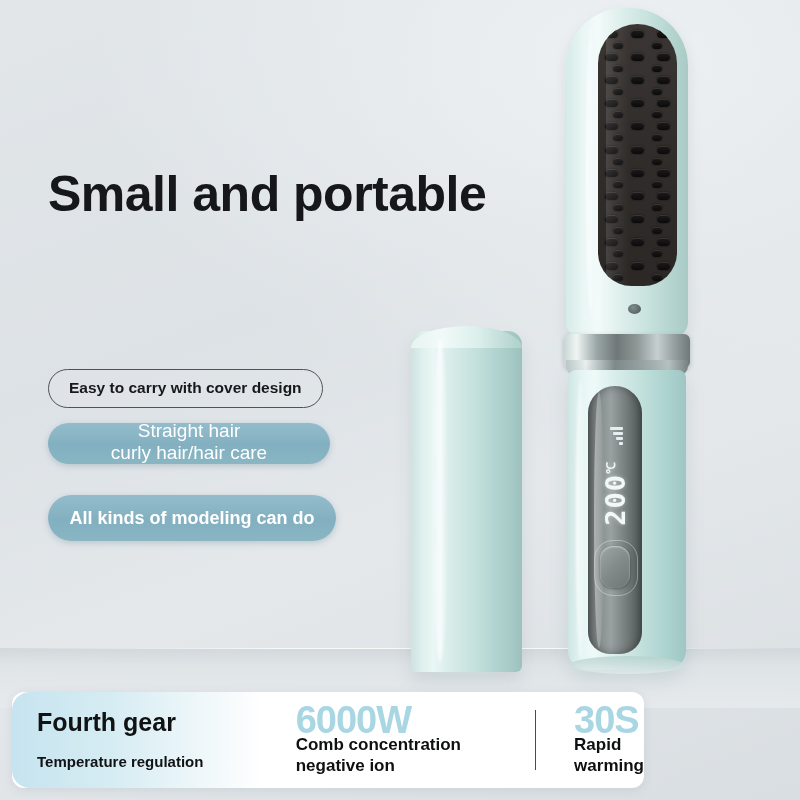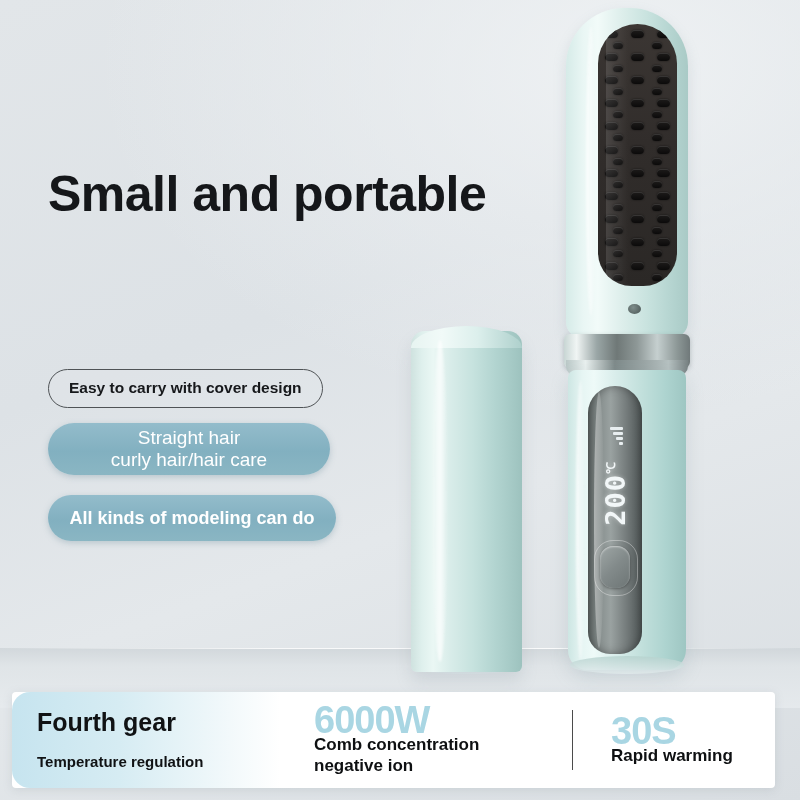--- a/index.html
+++ b/index.html
@@ -47,22 +47,22 @@
   }
   .pill-fill{
     position:absolute;left:48px;
     border-radius:26px;color:#ffffff;
     background:linear-gradient(180deg,#93bccb 0%,#82b0c0 55%,#8ab6c3 100%);
     box-shadow:0 2px 6px rgba(110,140,155,.35);
     display:flex;align-items:center;justify-content:center;
     text-align:center;
   }
   #pill-2{
-    top:423px;width:282px;height:52px;
-    font-size:19px;font-weight:400;line-height:1.15;
+    top:423px;width:282px;height:41px;
+    font-size:19px;font-weight:400;line-height:1.15;align-items:flex-end;
   }
   #pill-3{
     top:495px;width:288px;height:46px;
     font-size:18px;font-weight:bold;
   }
   .pill-line{display:block;}
 
   
   .cap{
     position:absolute;left:411px;top:331px;width:111px;height:341px;
@@ -209,22 +209,22 @@
   }
   .handle-base{
     position:absolute;left:18px;top:648px;width:114px;height:18px;
     border-radius:50%;
     background:linear-gradient(180deg,#b6d2ce,#e2ebed);
     opacity:.8;filter:blur(.6px);
   }
 
   
   .specbar{
-    position:absolute;left:12px;top:692px;width:763px;height:96px;
-    background:#ffffff;border-radius:4px;
+    position:absolute;left:12px;top:692px;width:632px;height:96px;
+    background:#ffffff;border-radius:12px;
     box-shadow:0 2px 10px rgba(120,135,145,.18);
     display:flex;align-items:stretch;overflow:hidden;gap:12px;
   }
   .cell{position:relative;display:flex;flex-direction:column;justify-content:center;}
   .cell-1{
     width:243px;padding-left:25px;
     background:linear-gradient(90deg,#c6e4ef 0%,#d6ecf3 40%,#ecf6f9 72%,#ffffff 100%);
     border-radius:18px 0 0 18px;
   }
   .cell-2{width:246px;padding-left:22px;}

